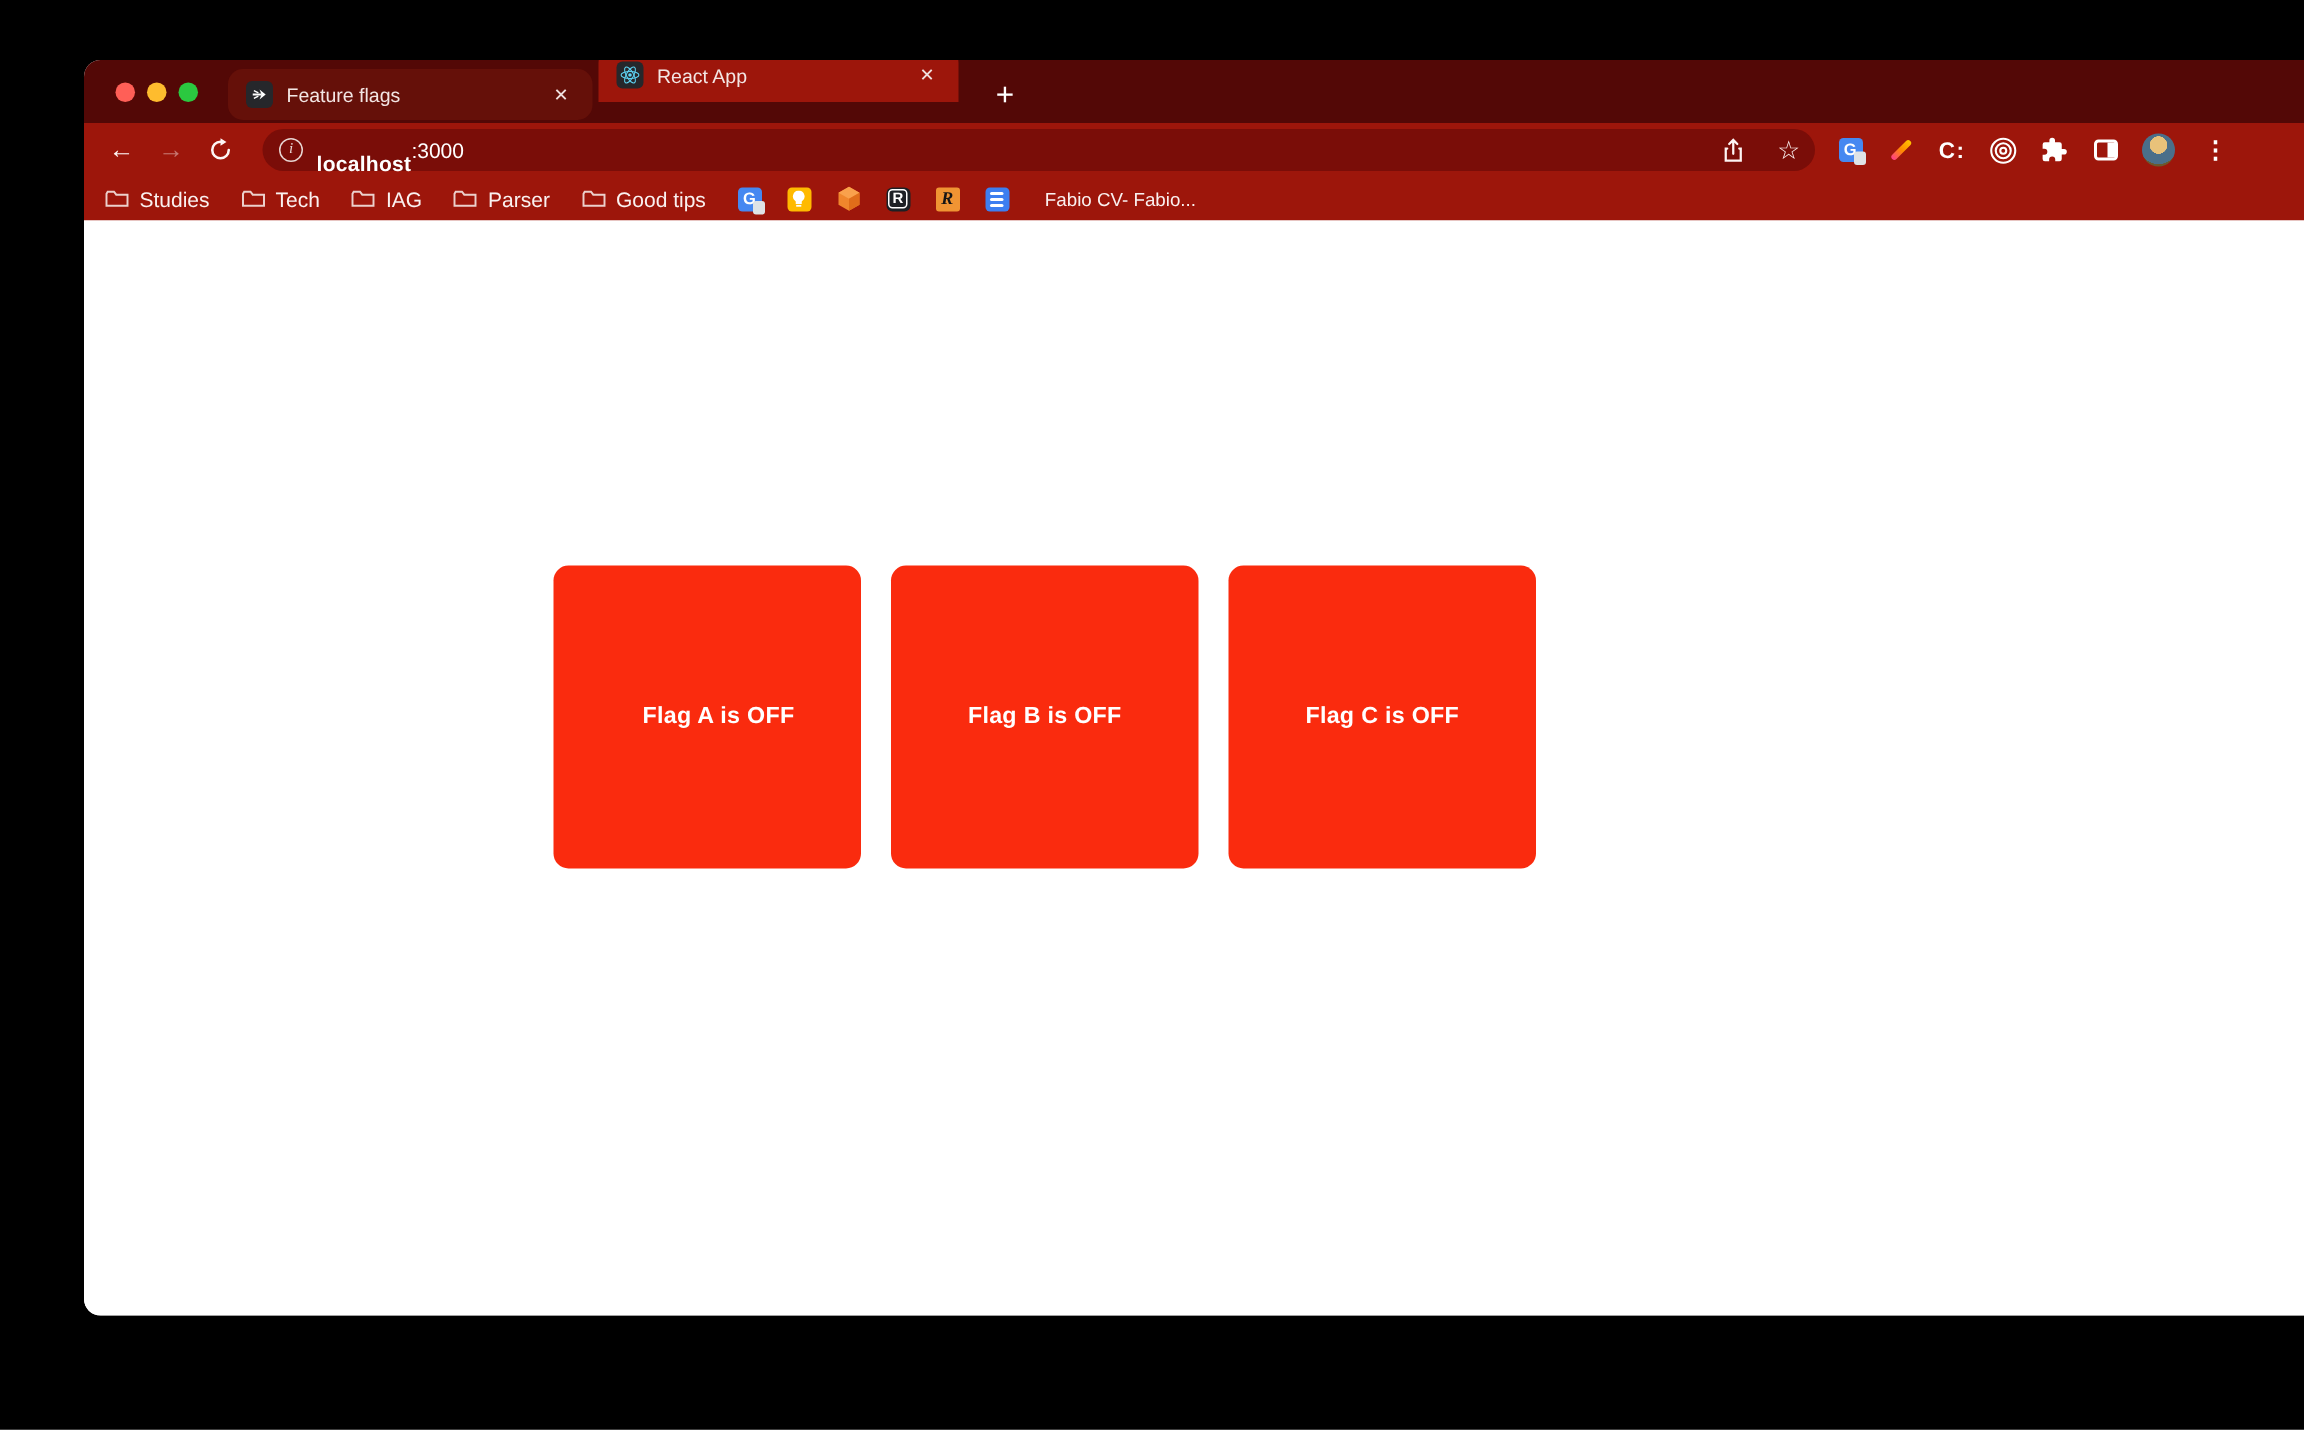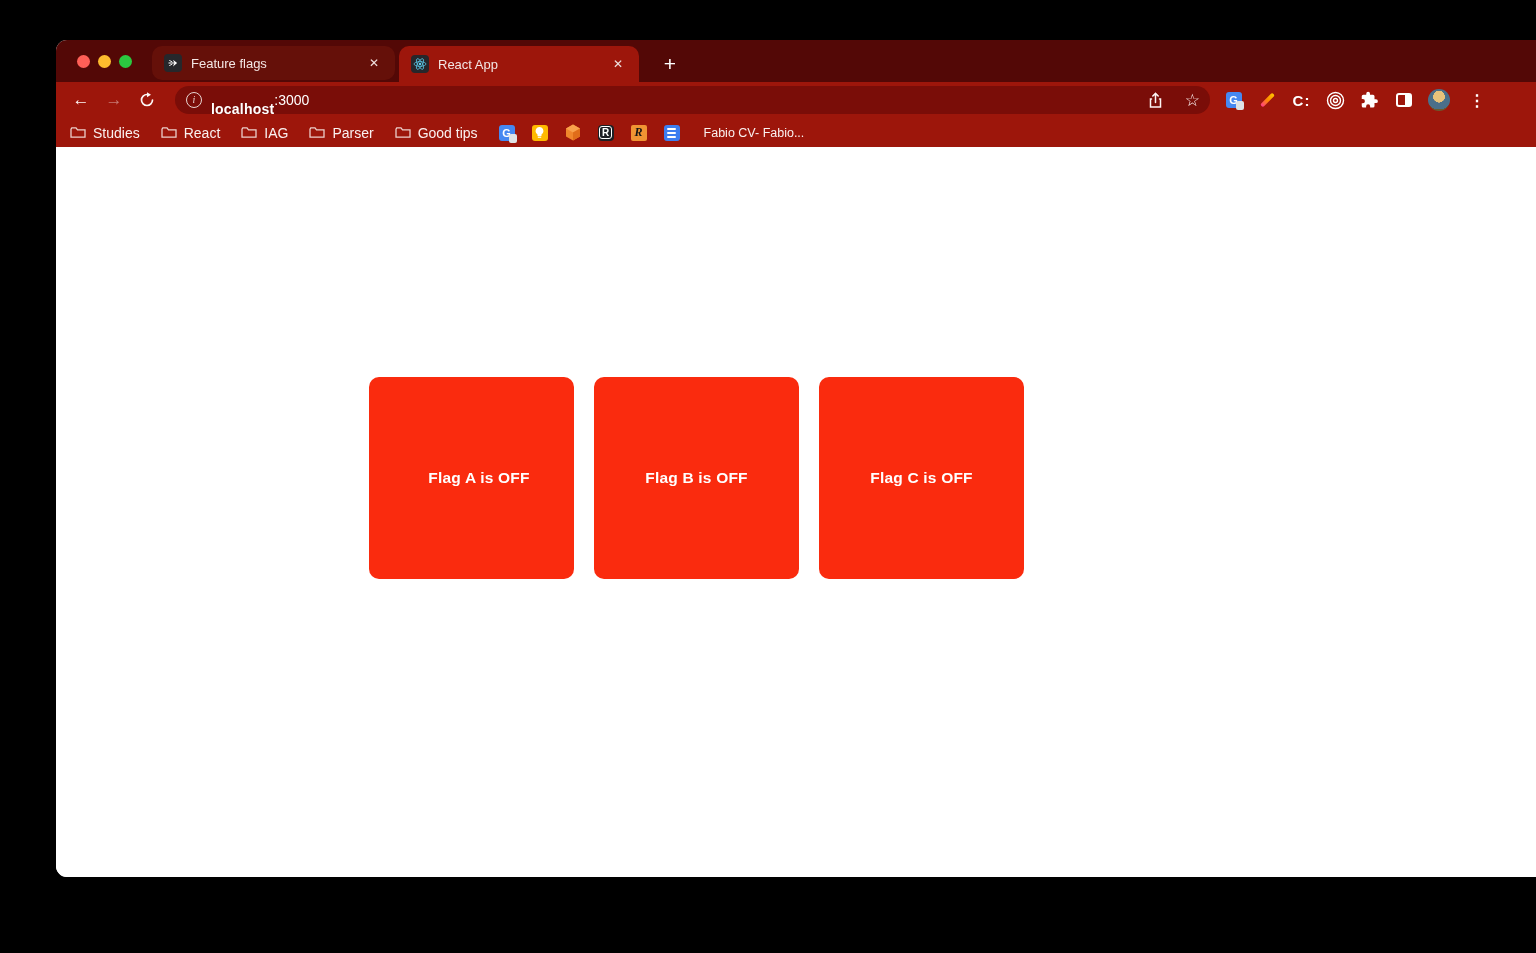--- a/index.html
+++ b/index.html
@@ -10,21 +10,21 @@
     border-radius:11px; overflow:hidden; background:#fff;
     display:flex; flex-direction:column;
   }
 
   
   .tab-strip{ position:relative; height:42px; background:#530806; flex:0 0 auto; }
   .traffic-lights{ position:absolute; left:21px; top:15px; display:flex; gap:8px; }
   .traffic{ width:13px; height:13px; border-radius:50%; }
   .traffic.red{ background:#ff5f57; } .traffic.yellow{ background:#febc2e; } .traffic.green{ background:#2bc840; }
 
-  .tab{ position:absolute; bottom:0; height:36px; display:flex; align-items:center;
+  .tab{ position:absolute; bottom:14px; height:36px; display:flex; align-items:center;
         padding:0 12px; border-radius:10px 10px 0 0; color:#f3e6e4; font-size:13px; }
   .tab.inactive{ left:96px; width:243px; background:#651009; border-radius:10px; height:34px; bottom:2px; }
   .tab.active{ left:343px; width:240px; background:#9d160b; }
   .tab .favicon{ width:18px; height:18px; border-radius:4px; margin-right:9px; flex:0 0 auto;
                  display:flex; align-items:center; justify-content:center; background:#26272b; }
   .tab .tab-title{ flex:1; white-space:nowrap; overflow:hidden; }
   .tab .tab-close{ color:#f0e2e0; font-size:12px; padding:2px 4px; cursor:default; }
 
   .new-tab-btn{ position:absolute; left:601px; top:12px; width:26px; height:26px; color:#fff;
                 font-size:21px; line-height:24px; text-align:center; font-weight:400; }
@@ -189,21 +189,21 @@
     <div class="bm-item">
       <svg width="16" height="13" viewBox="0 0 16 13" fill="none" stroke="#ecd0cc" stroke-width="1.3">
           <path d="M1 3.2 V11.2 H15 V3.8 H7.5 L6 1.8 H1.8 Z"></path>
         </svg>
       <span>Studies</span>
     </div>
     <div class="bm-item">
       <svg width="16" height="13" viewBox="0 0 16 13" fill="none" stroke="#ecd0cc" stroke-width="1.3">
           <path d="M1 3.2 V11.2 H15 V3.8 H7.5 L6 1.8 H1.8 Z"></path>
         </svg>
-      <span>React</span>
+      <span>Tech</span>
     </div>
     <div class="bm-item">
       <svg width="16" height="13" viewBox="0 0 16 13" fill="none" stroke="#ecd0cc" stroke-width="1.3">
           <path d="M1 3.2 V11.2 H15 V3.8 H7.5 L6 1.8 H1.8 Z"></path>
         </svg>
       <span>IAG</span>
     </div>
     <div class="bm-item">
       <svg width="16" height="13" viewBox="0 0 16 13" fill="none" stroke="#ecd0cc" stroke-width="1.3">
           <path d="M1 3.2 V11.2 H15 V3.8 H7.5 L6 1.8 H1.8 Z"></path>

